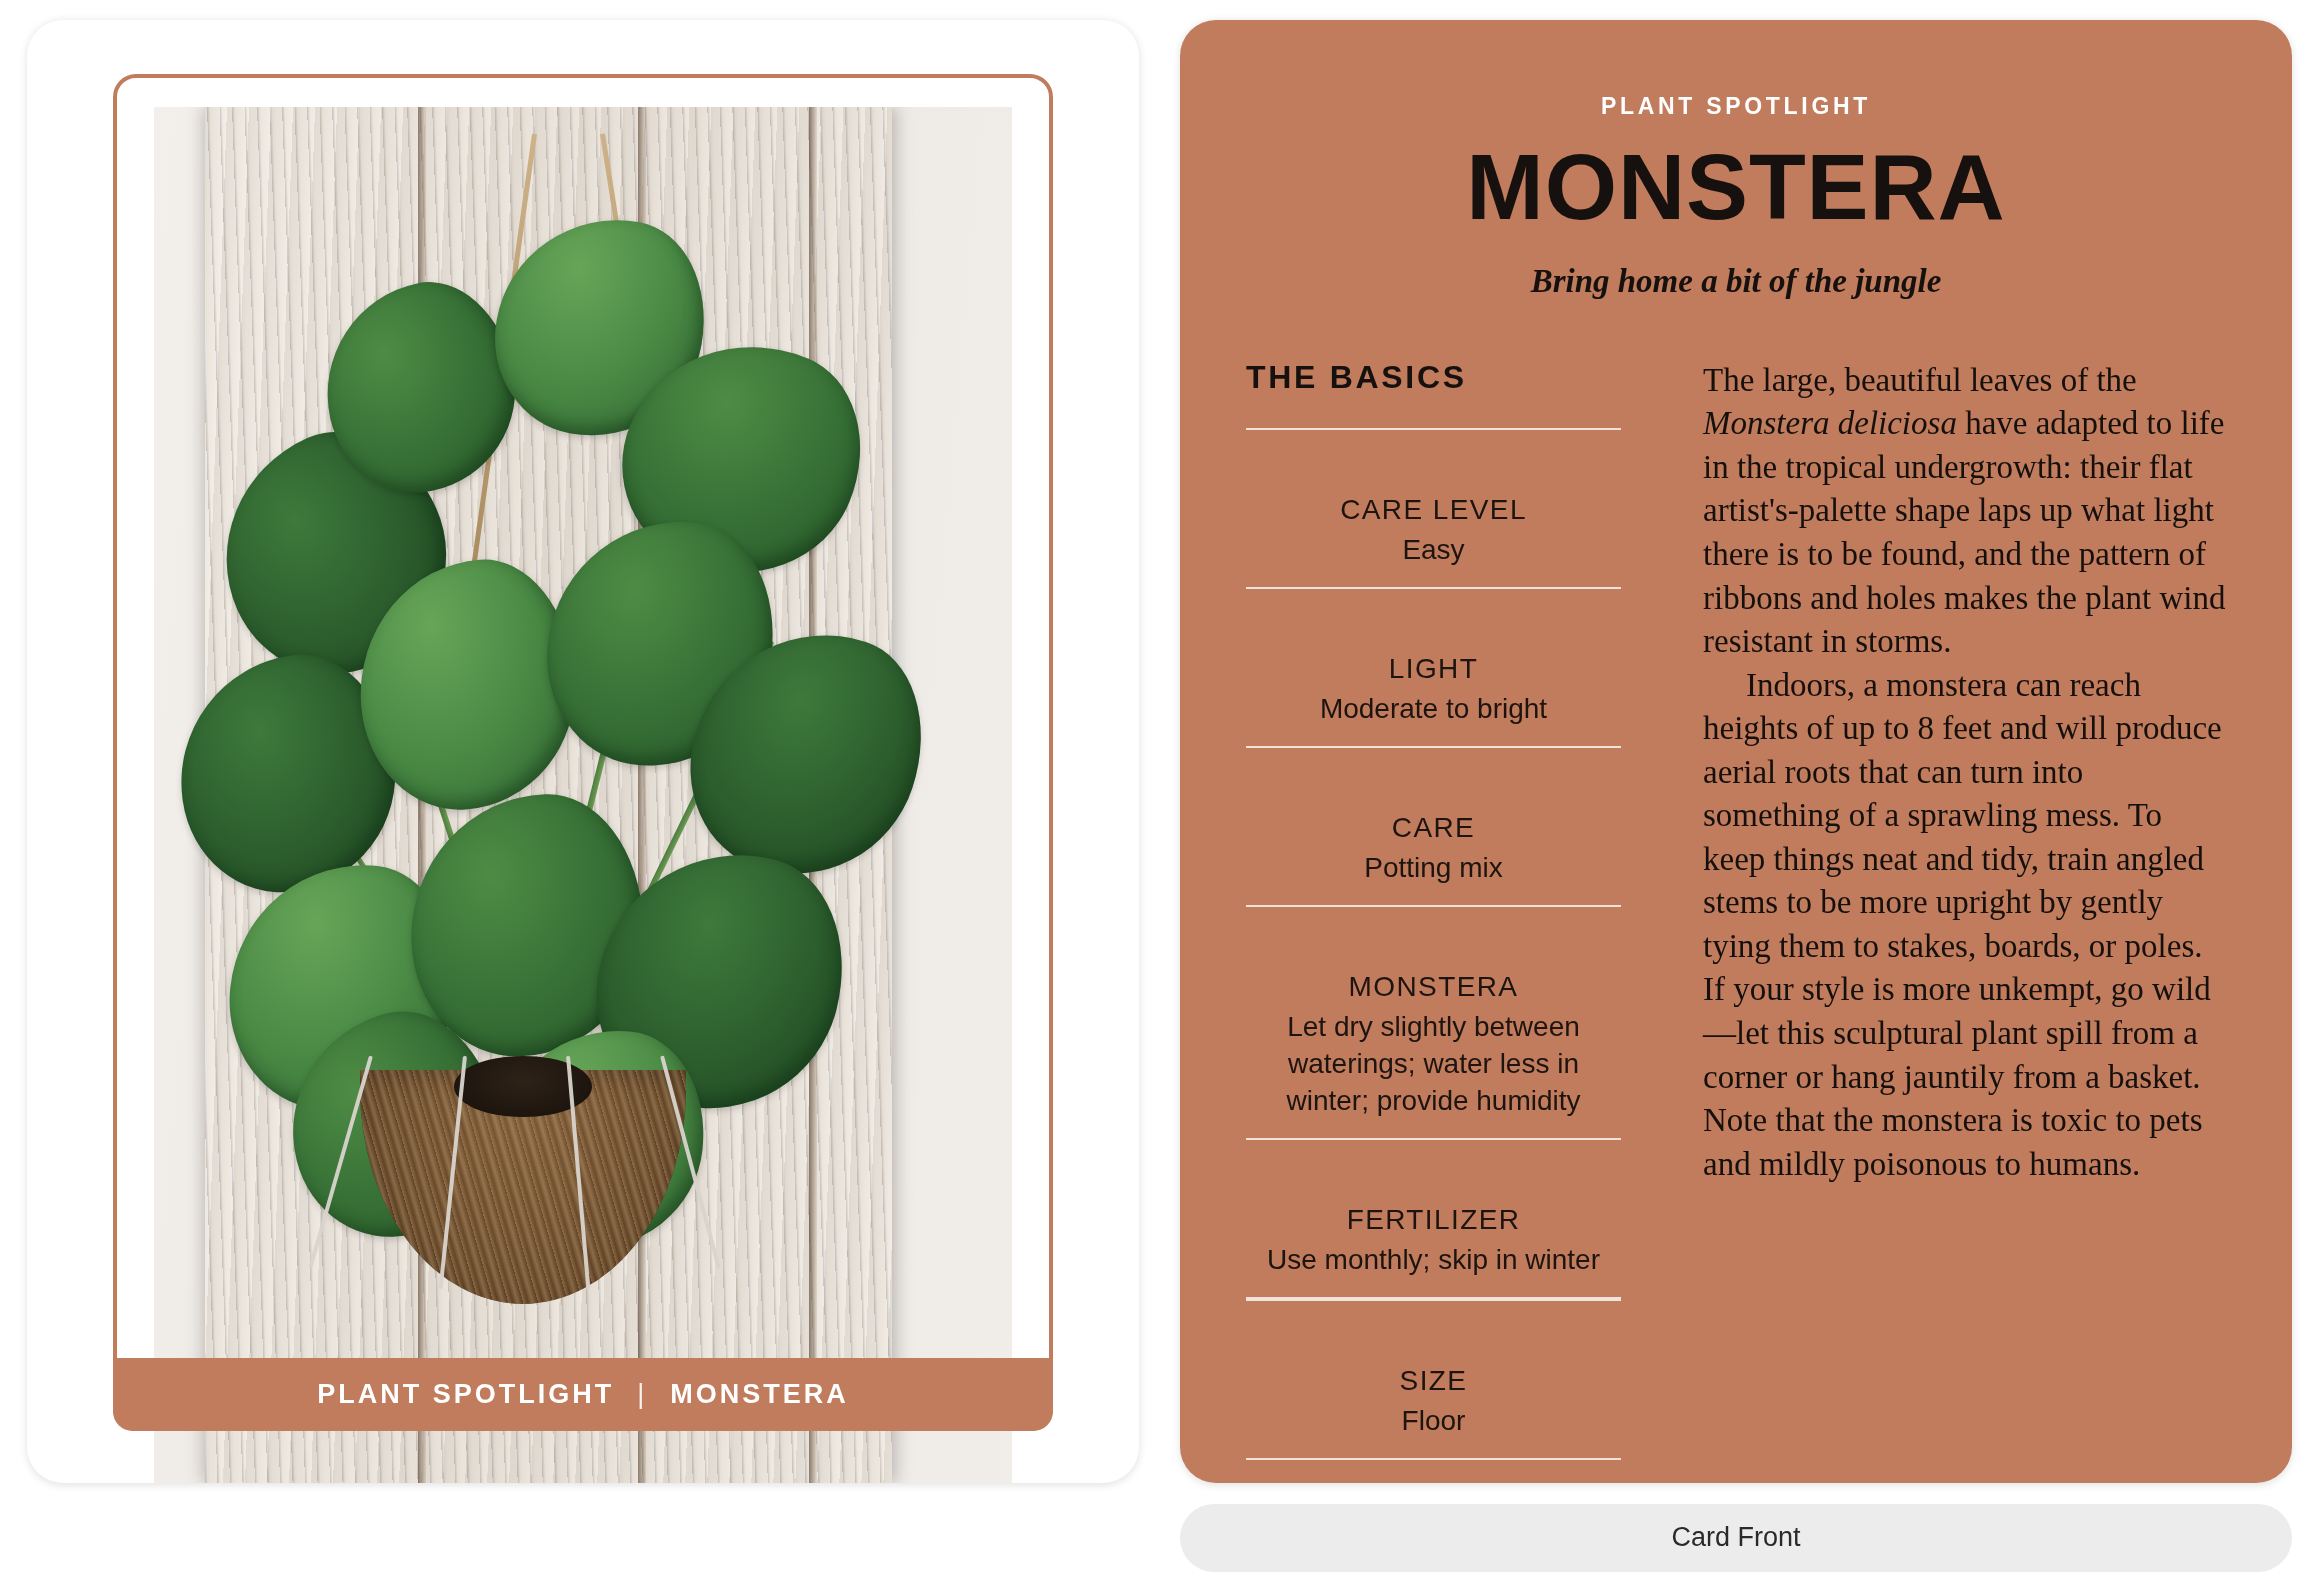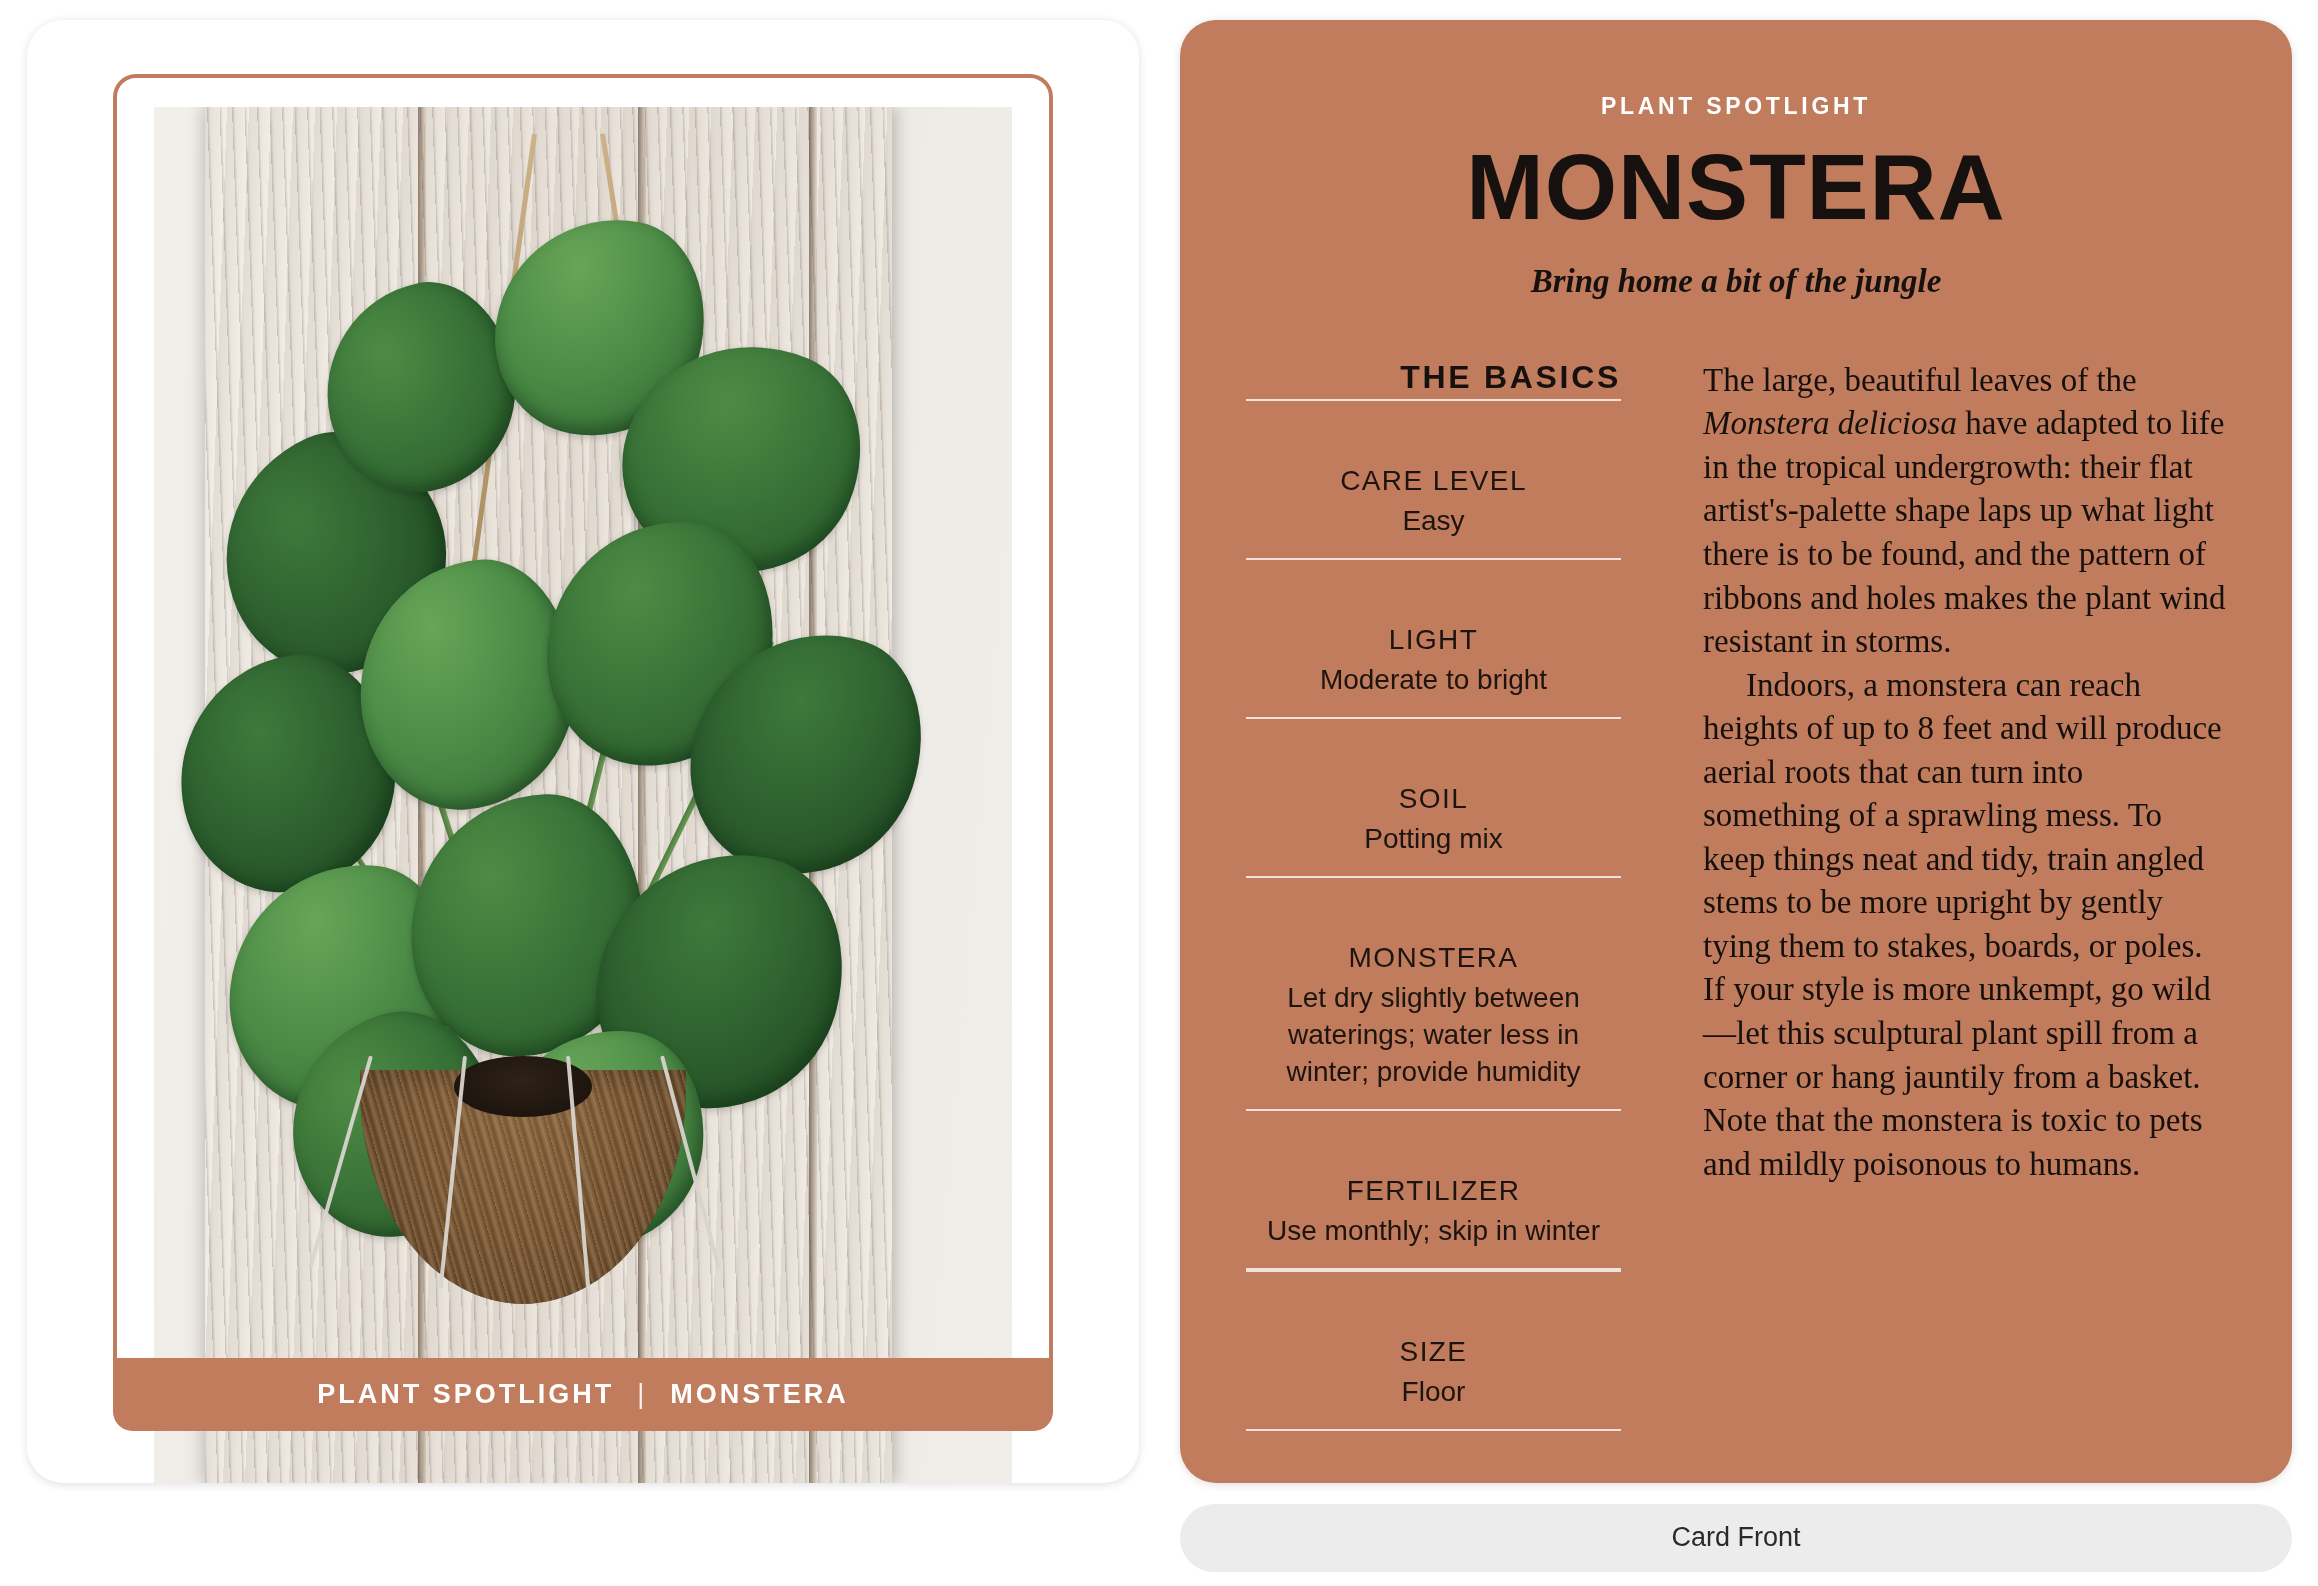--- a/index.html
+++ b/index.html
@@ -218,26 +218,26 @@
     display: flex;
     flex-direction: row;
     gap: 82px;
     margin-top: 59px;
   }
   .basics {
     width: 375px;
     flex: 0 0 375px;
   }
   .basics-head {
-    text-align: right;
+    text-align: left;
     color: #16110e;
     font-size: 32px;
     font-weight: 700;
     letter-spacing: 2.7px;
-    padding-bottom: 3px;
+    padding-bottom: 32px;
   }
   .rule {
     height: 1.8px;
     background: rgba(255,255,255,0.78);
     width: 100%;
   }
   .basic-row {
     padding: 18px 3.6px 18px 3.6px;
     text-align: center;
     margin-top: 44px;
@@ -359,21 +359,21 @@
           </div>
           <div class="rule"></div>
 
           <div class="basic-row">
             <div class="basic-label">LIGHT</div>
             <div class="basic-value">Moderate to bright</div>
           </div>
           <div class="rule"></div>
 
           <div class="basic-row">
-            <div class="basic-label">SOIL</div>
+            <div class="basic-label">CARE</div>
             <div class="basic-value">Potting mix</div>
           </div>
           <div class="rule"></div>
 
           <div class="basic-row">
             <div class="basic-label">MONSTERA</div>
             <div class="basic-value">Let dry slightly between waterings; water less in winter; provide humidity</div>
           </div>
           <div class="rule"></div>
 

